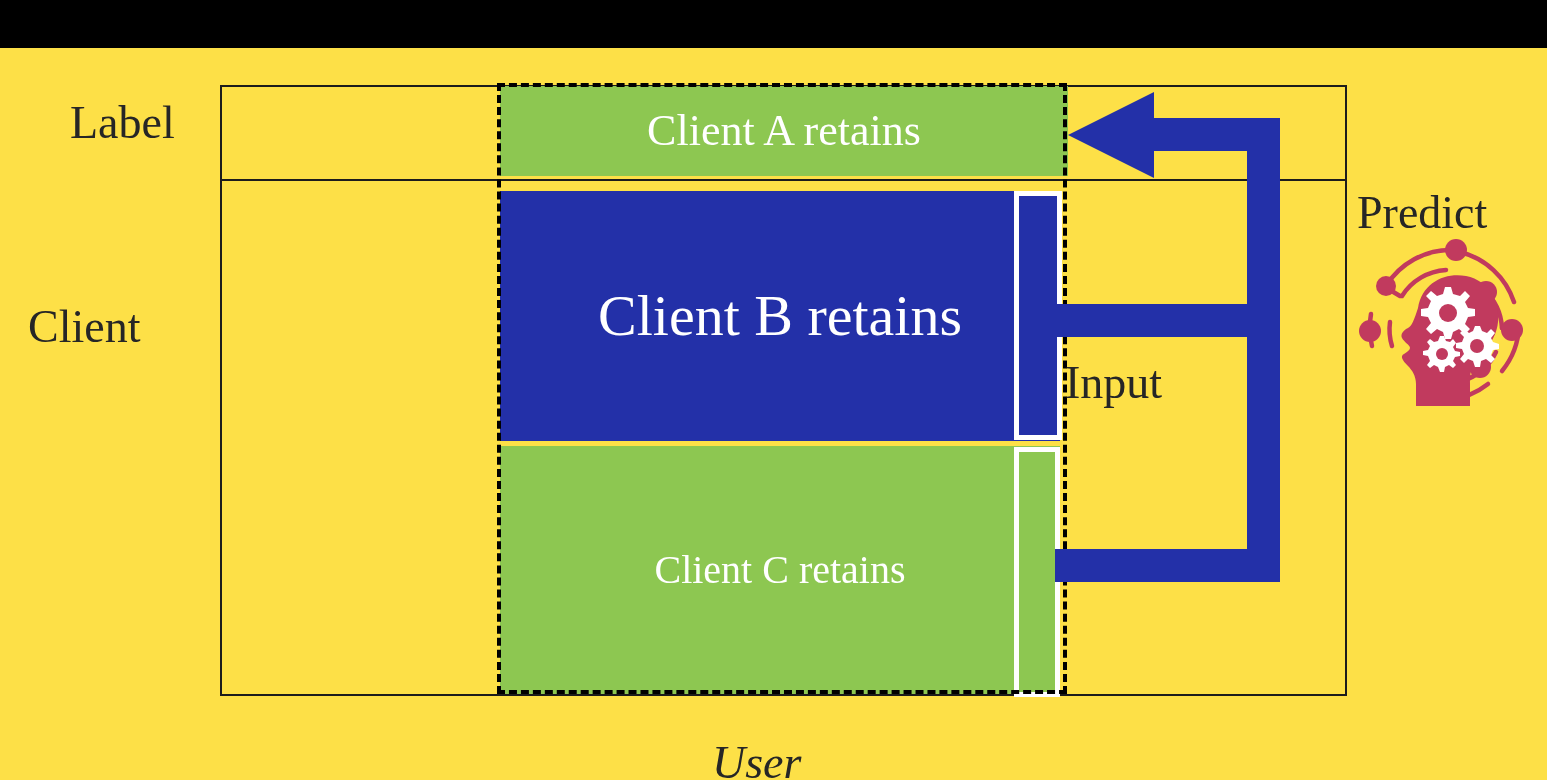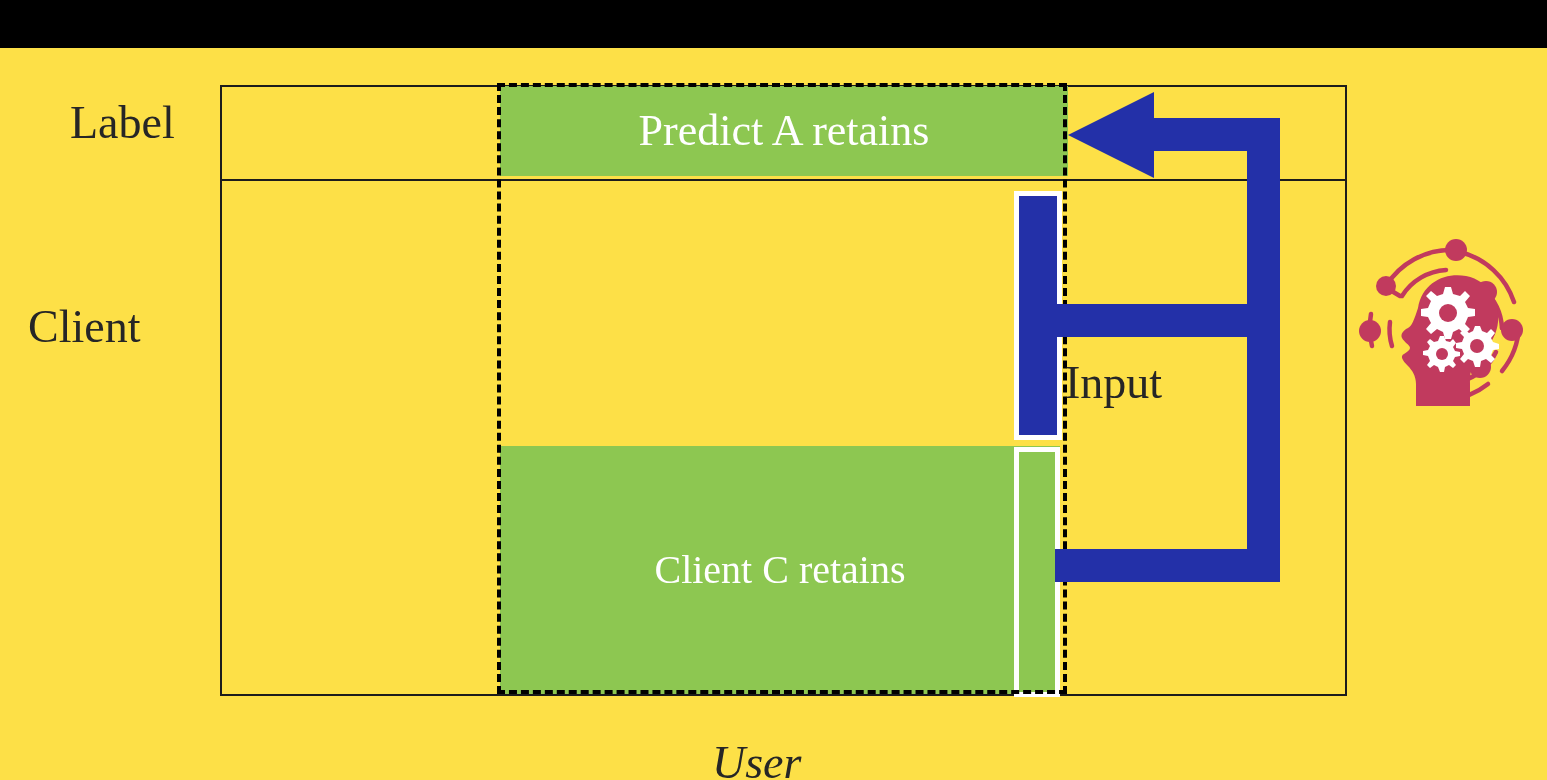--- a/index.html
+++ b/index.html
@@ -162,38 +162,40 @@
 
 <div id="stage">
 
   <div id="matrix-frame"></div>
   <div id="matrix-divider"></div>
 
   <div class="axis-label" id="label-row-label">Label</div>
   <div class="axis-label" id="label-row-feature">Client</div>
   <div class="axis-label" id="label-col-user">User</div>
 
-  <div class="client-block" id="client-a">Predict A retains</div>
-
+  <div class="client-block" id="client-a">Client A retains</div>
+
+  <div class="client-block" id="client-b">Client B retains</div>
 
   <div class="client-block" id="client-c">Client C retains</div>
 
   <div class="inner-bar" id="inner-bar-b"></div>
   <div class="inner-bar" id="inner-bar-c"></div>
 
   <div id="group-outline"></div>
 
   <div class="wire" id="wire-trunk"></div>
   <div class="wire" id="wire-top"></div>
   <div class="wire" id="wire-mid"></div>
   <div class="wire" id="wire-bot"></div>
   <div id="wire-arrowhead"></div>
 
   <div class="axis-label" id="label-input">Input</div>
 
+  <div class="axis-label" id="label-predict">Predict</div>
 
   <svg id="predict-icon" viewBox="0 0 186 186">
     <g fill="none" stroke="#C13A5E" stroke-width="4.5" stroke-linecap="round">
 
       <path d="M 30 52 A 76 76 0 0 1 96 16"></path>
       <path d="M 104 18 A 76 76 0 0 1 158 68"></path>
       <path d="M 163 92 A 76 76 0 0 1 146 137"></path>
       <path d="M 132 150 A 76 76 0 0 1 92 166"></path>
       <path d="M 16 112 A 76 76 0 0 1 15 80"></path>
 

